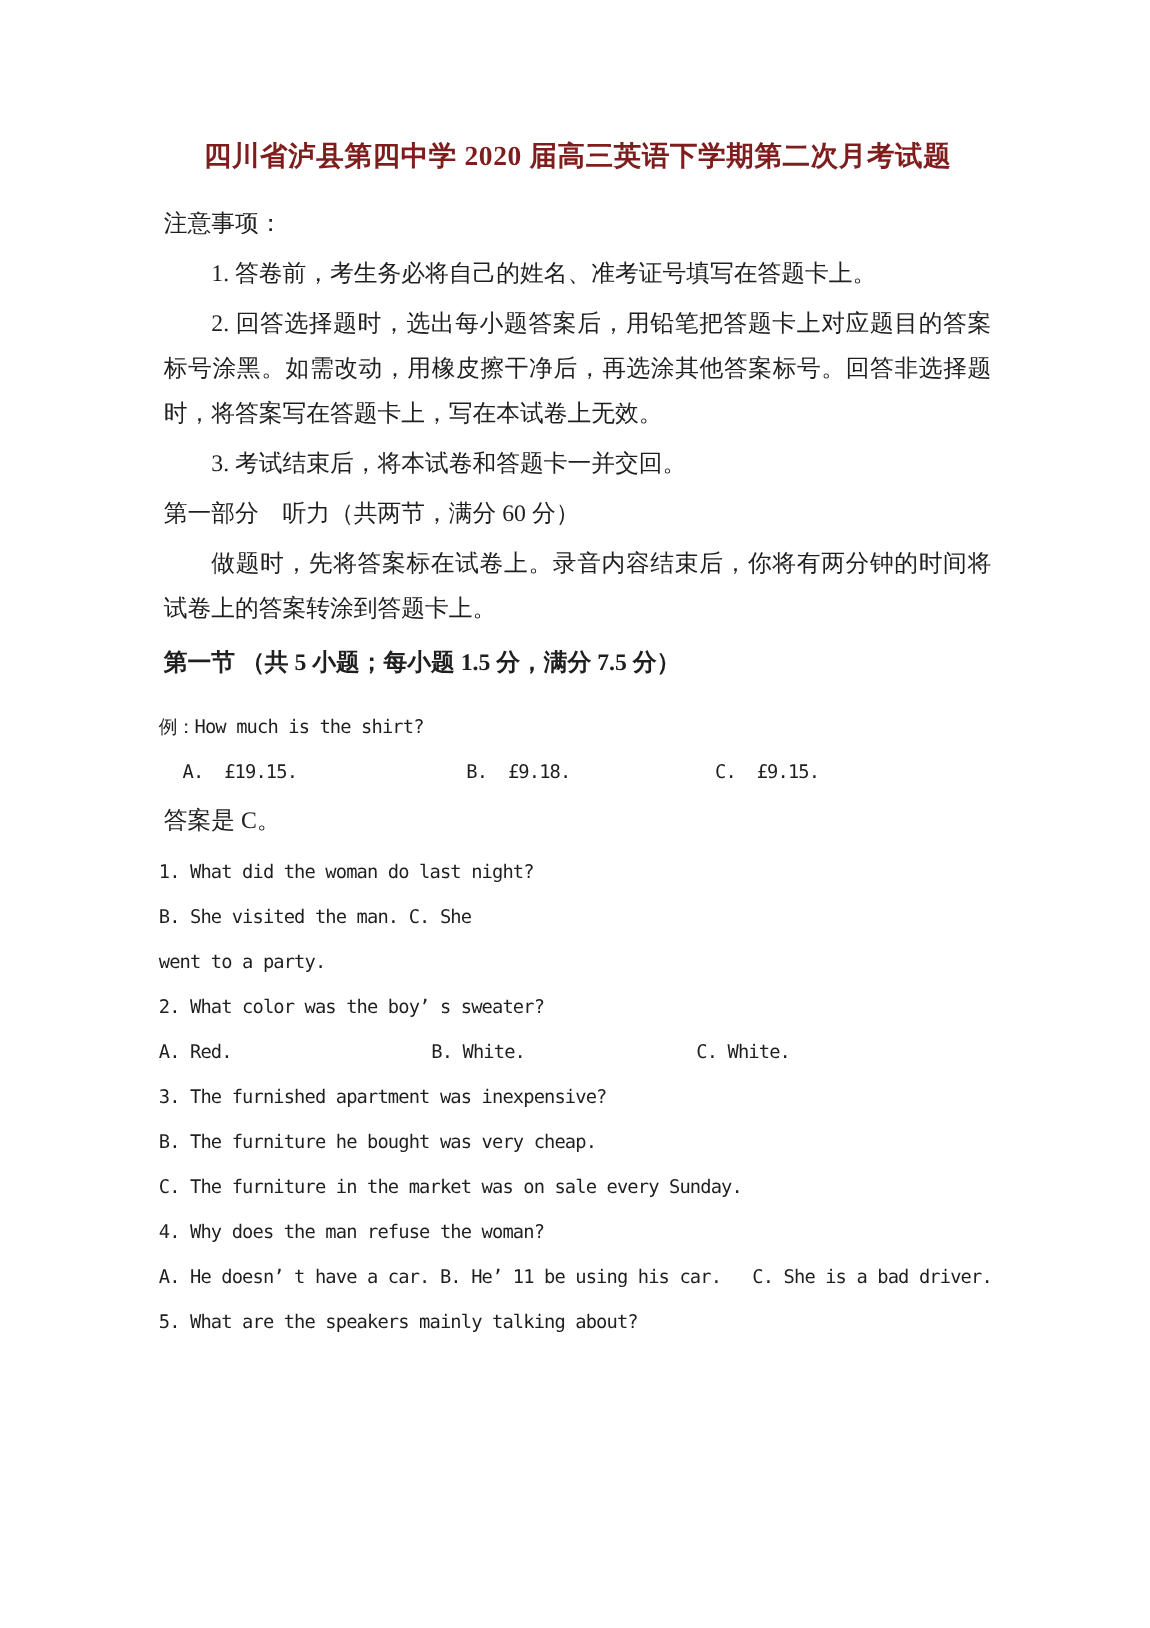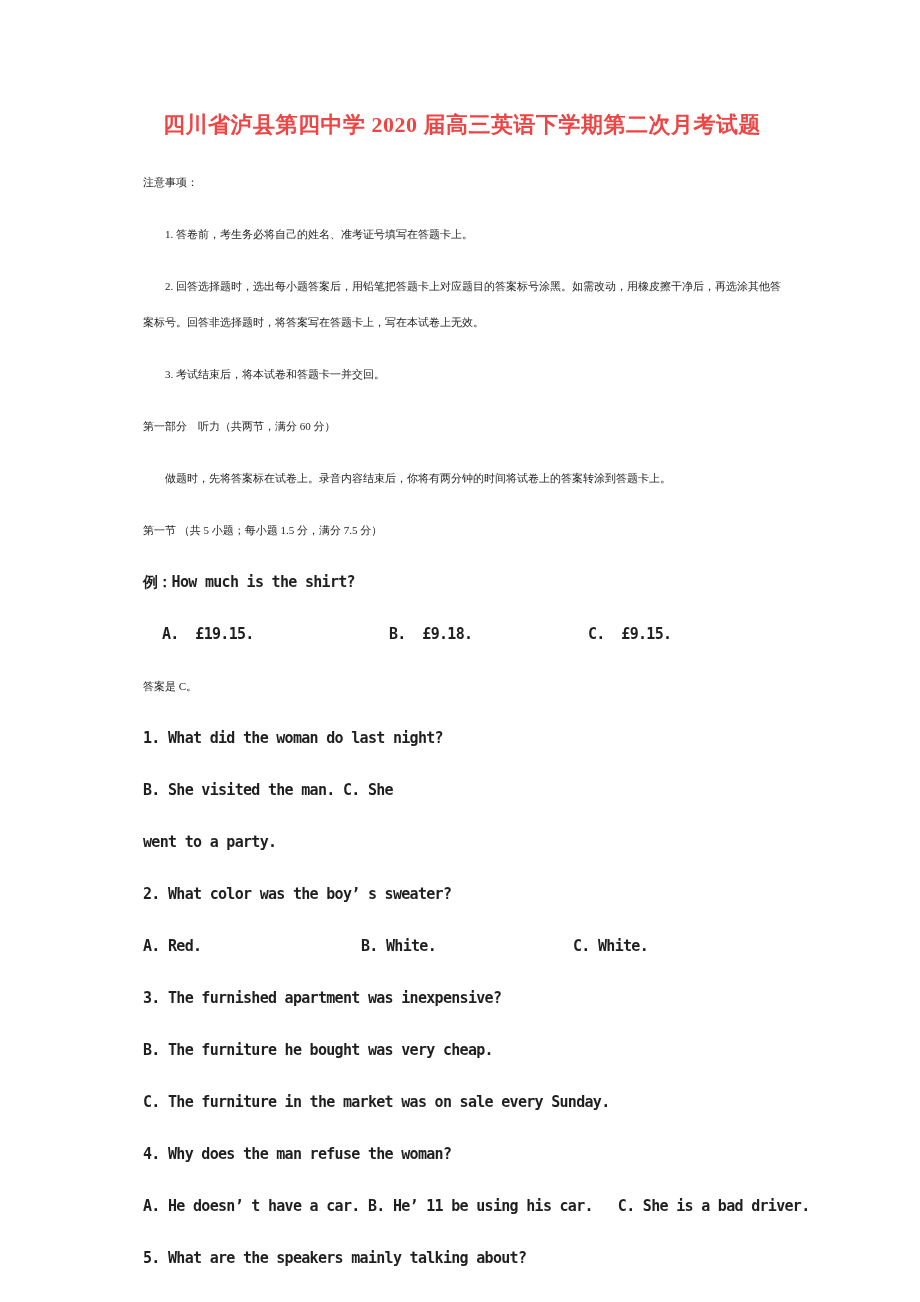--- a/index.html
+++ b/index.html
@@ -18,54 +18,53 @@
   }
   .content {
     position: absolute;
     left: 127px;
     top: 102px;
     width: 670px;
   }
   .doc-title {
     font-size: 22px;
     font-weight: bold;
-    color: #ef4444;
+    color: #7f1d1d;
     text-align: center;
     line-height: 46px;
     margin: 0 0 14px 0;
     letter-spacing: 0.5px;
   }
   .cn {
-    font-size: 11px;
+    font-size: 19px;
     line-height: 36px;
-    margin: 16px;
+    margin: 4px;
   }
   .indent { text-indent: 2em; }
   .just { text-align: justify; }
   .en {
     font-family: "DejaVu Sans Mono", "Liberation Mono", monospace;
     font-size: 15px;
     letter-spacing: -0.7px;
     line-height: 36px;
-    margin: 16px;
+    margin: 0;
     white-space: pre;
-    font-weight: bold;
   }
   .row {
     display: flex;
     line-height: 36px;
   }
   .row .col { white-space: pre; }
   .ex-row { padding-left: 19px; }
   .ex-row .c1 { width: 227px; }
   .ex-row .c2 { width: 199px; }
   .q1-row .c1 { width: 430px; }
   .q2-row .c1 { width: 218px; }
   .q2-row .c2 { width: 212px; }
-  .gap-sec { margin-top: 7px; }
+  .gap-sec { margin-top: 7px; font-weight: bold; }
   .gap-ex  { margin-top: 14px; }
   .gap-sm  { margin-top: 4px; }
 </style>
 </head>
 <body>
 
 <div class="page">
   <div class="content">
 
     <h1 class="doc-title">四川省泸县第四中学 2020 届高三英语下学期第二次月考试题</h1>

